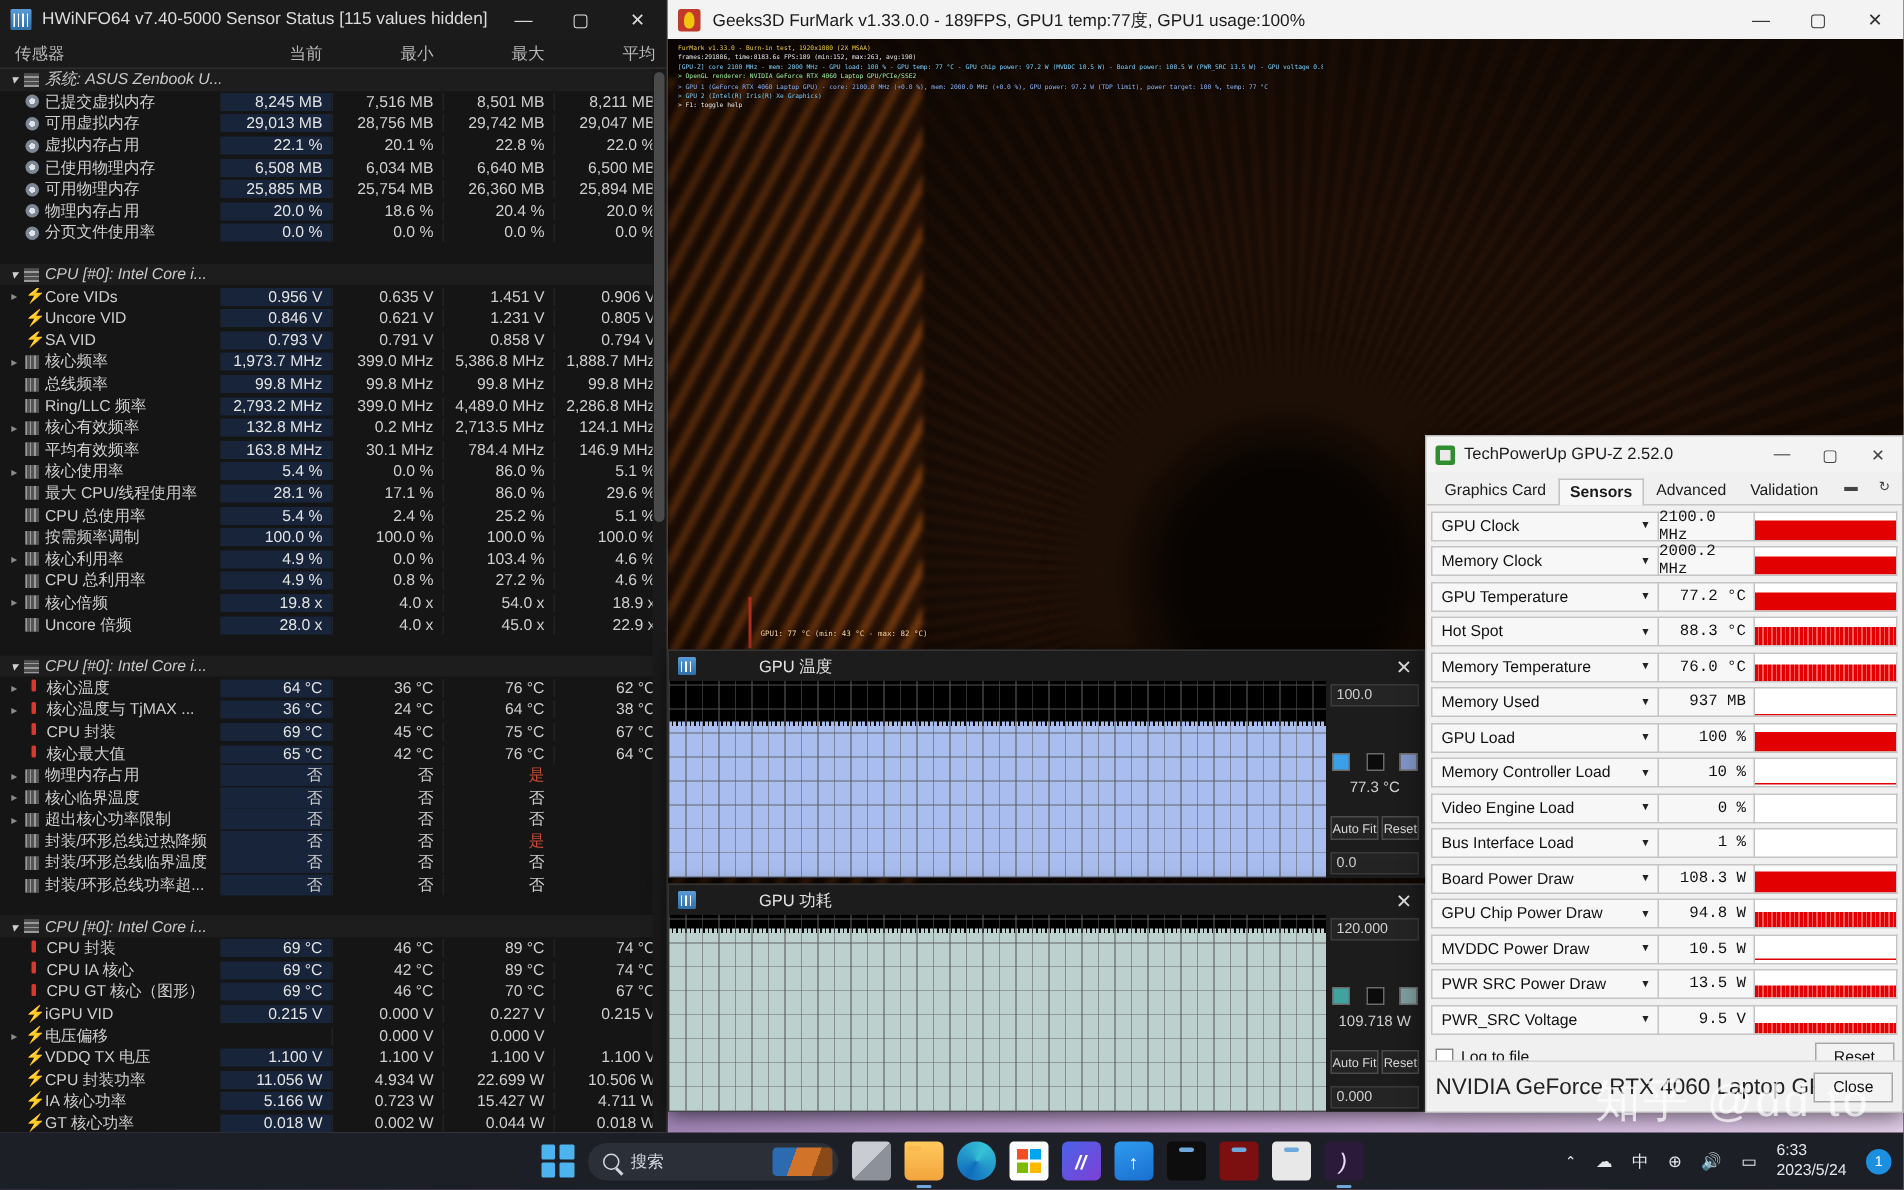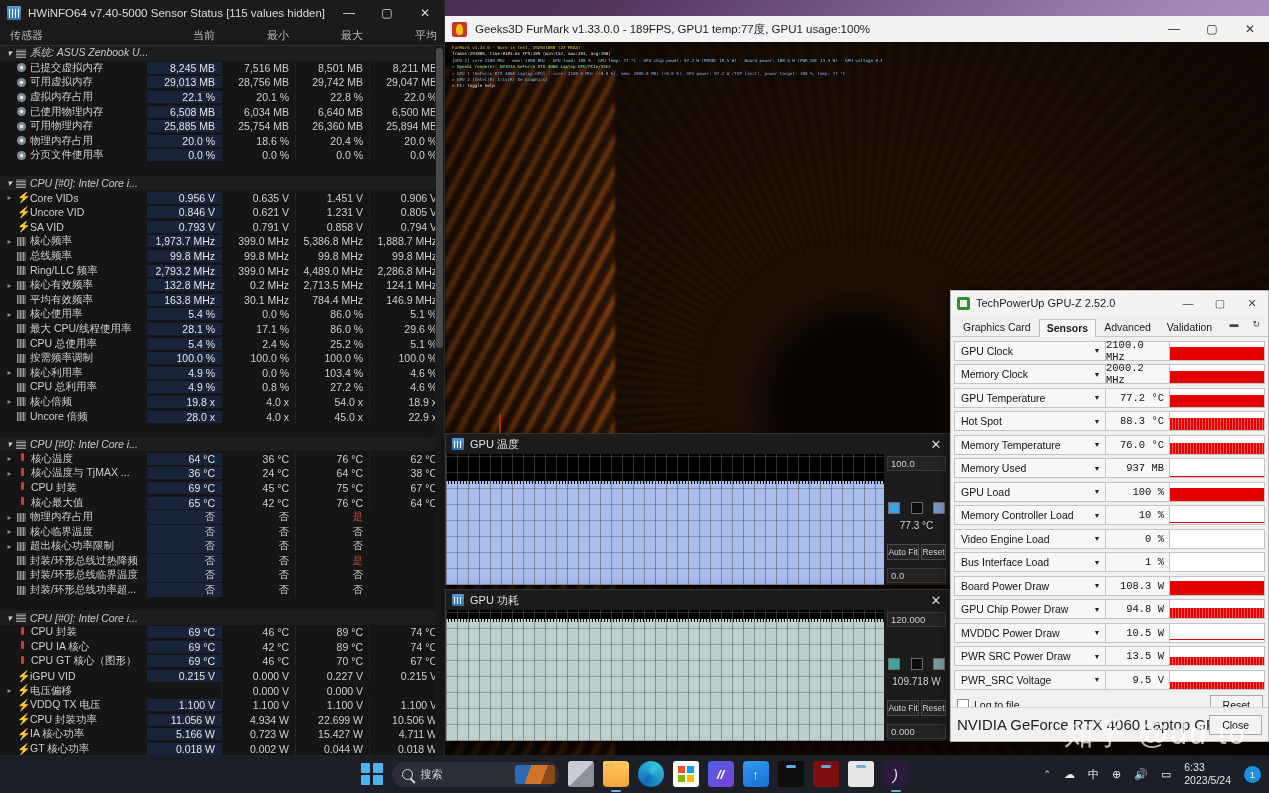--- a/index.html
+++ b/index.html
@@ -53,21 +53,21 @@
     background:#d23b2e; border-radius:1px; }
   .ico.grp { background:#666; width:10px; height:9px; margin-left:1px;
     background-image:repeating-linear-gradient(0deg,#9a9a9a 0 1px,#4e4e4e 1px 3px); }
   .yes { color:#c84b3a; }
   .no  { color:#cfcfcf; }
   .hw-scroll { position:absolute; right:0; top:0; width:9px; height:100%; background:#1a1a1a; }
   .hw-scroll .thumb { position:absolute; left:1px; width:7px; top:2px; height:300px;
     background:#4a4a4a; border-radius:4px; }
 
   
-  #furmark { position:absolute; left:445px; top:16px; width:824px; height:740px;
+  #furmark { position:absolute; left:445px; top:0; width:824px; height:740px;
     background:#22c55e; overflow:hidden; }
   .fm-title { height:26px; background:#f3f3f3; display:flex; align-items:center; padding-left:7px;
     color:#1b1b1b; font-size:11.5px; }
   .fm-title .tico { width:15px; height:15px; margin-right:8px; background:#c0392b;
     border-radius:2px; position:relative; flex:0 0 auto; }
   .fm-title .tico:after { content:""; position:absolute; left:4px; top:2px; width:7px; height:11px;
     background:#f1c40f; border-radius:50% 50% 40% 40%; }
   .fm-title .ttxt { flex:1 1 auto; white-space:nowrap; overflow:hidden; }
   .fm-title .winbtn { color:#333; }
 
@@ -112,21 +112,21 @@
   .gwin { position:absolute; background:#1c1c1c; border:1px solid #343434;
     box-shadow:0 3px 12px rgba(0,0,0,.6); }
   #gtemp { left:445px; top:433px; width:505px; height:152px; }
   #gpow  { left:445px; top:589px; width:505px; height:152px; }
   .gw-title { height:20px; display:flex; align-items:center; padding-left:6px;
     color:#e2e2e2; font-size:11px; background:#1c1c1c; }
   .gw-title .tico { width:12px; height:12px; margin-right:6px; flex:0 0 auto;
     background:linear-gradient(180deg,#5b9bd5,#2f6fa8); border-radius:1px; position:relative; }
   .gw-title .tico:after { content:""; position:absolute; left:2px; top:3px; right:2px; bottom:2px;
     background:repeating-linear-gradient(90deg,#fff 0 1px,transparent 1px 3px); }
-  .gw-title .ttxt { flex:1 1 auto; }
+  .gw-title .ttxt { flex:1 1 auto;margin-left:36px; }
   .gw-x { width:26px; text-align:center; color:#dcdcdc; font-size:13px; }
   .gw-body { display:flex; height:131px;border-radius:17px; }
   .plot { flex:1 1 auto; position:relative; background:#000; overflow:hidden; }
   .plot .fill { position:absolute; left:0; right:0; bottom:0; }
   .plot .grid { position:absolute; inset:0;
     background:
       repeating-linear-gradient(90deg, rgba(90,90,90,.55) 0 1px, transparent 1px 11px),
       repeating-linear-gradient(0deg, rgba(90,90,90,.45) 0 1px, transparent 1px 16px); }
   .plot .noise { position:absolute; left:0; right:0; height:3px; }
   .side { width:65px; background:#1c1c1c; position:relative; color:#cfcfcf; font-size:9.5px; }

